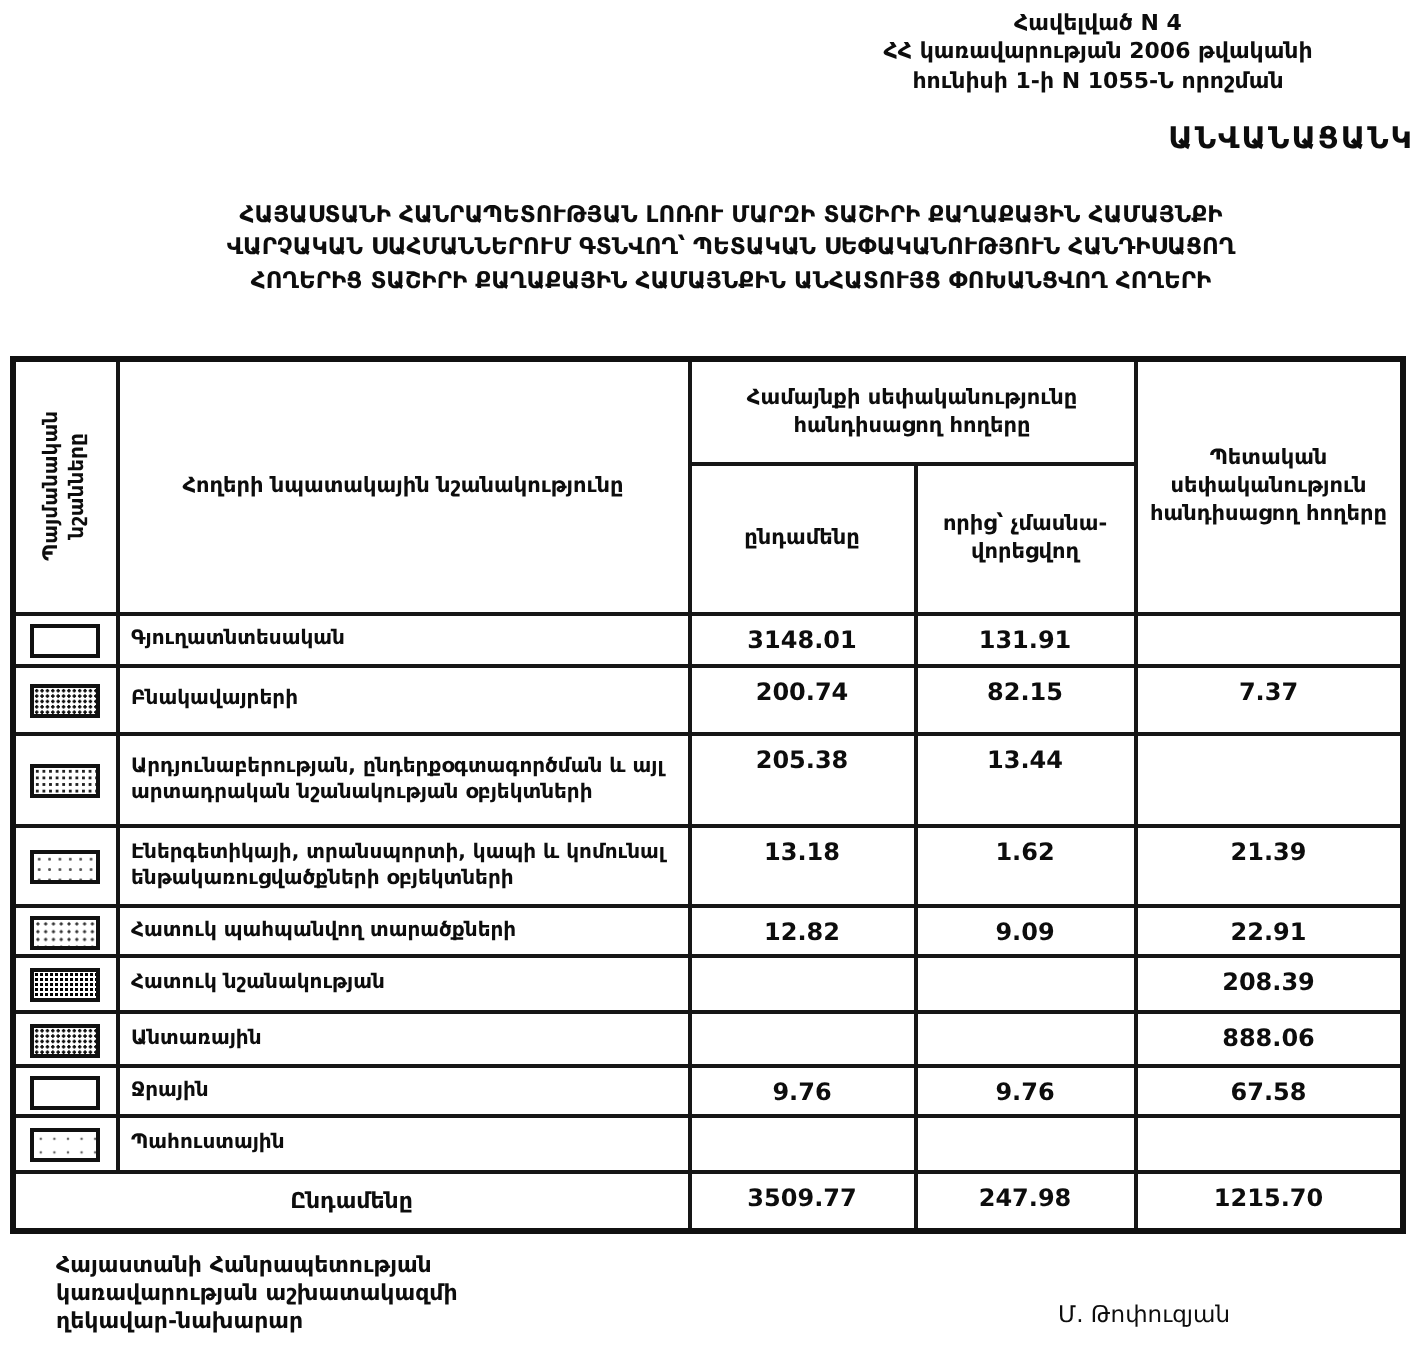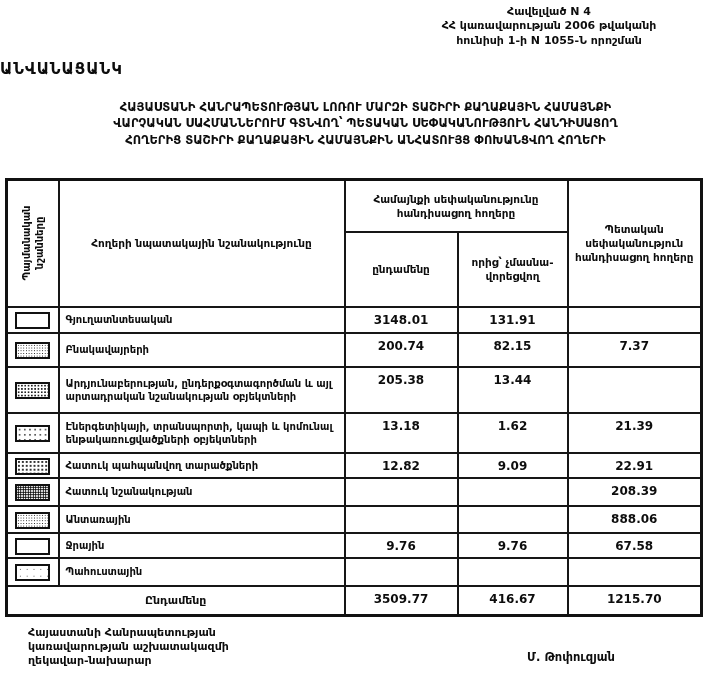--- a/index.html
+++ b/index.html
@@ -26,21 +26,21 @@
     font-size: 11px;
     line-height: 1.3;
   }
 
   
   .doc-title {
     position: absolute;
     top: 60px;
     left: 0;
     width: 100%;
-    text-align: left;
+    text-align: right;
     font-weight: bold;
     font-size: 15px;
     letter-spacing: 1px;
   }
 
   
   .heading {
     position: absolute;
     top: 99px;
     left: 12px;
@@ -141,21 +141,21 @@
     left: 28px;
     top: 626px;
     font-weight: bold;
     font-size: 11px;
     line-height: 1.28;
   }
   .signature {
     position: absolute;
     right: 92px;
     top: 650px;
-    font-weight: bold;
+    font-weight: normal;
     font-size: 11.5px;
   }
 </style>
 </head>
 <body>
 
 <div class="page">
 
   <div class="annex">
     <div>Հավելված N 4</div>
@@ -252,21 +252,21 @@
       <tr class="r9">
         <td class="symbol-cell"><span class="swatch" data-pattern="sparse"></span></td>
         <td class="name-cell">Պահուստային</td>
         <td class="num-cell"></td>
         <td class="num-cell"></td>
         <td class="num-cell"></td>
       </tr>
       <tr class="rtotal">
         <td class="total-label-cell" colspan="2">Ընդամենը</td>
         <td class="num-cell">3509.77</td>
-        <td class="num-cell">416.67</td>
+        <td class="num-cell">247.98</td>
         <td class="num-cell">1215.70</td>
       </tr>
     </tbody>
   </table>
 
   <div class="footer-left">
     <div>Հայաստանի Հանրապետության</div>
     <div>կառավարության աշխատակազմի</div>
     <div>ղեկավար-նախարար</div>
   </div>

